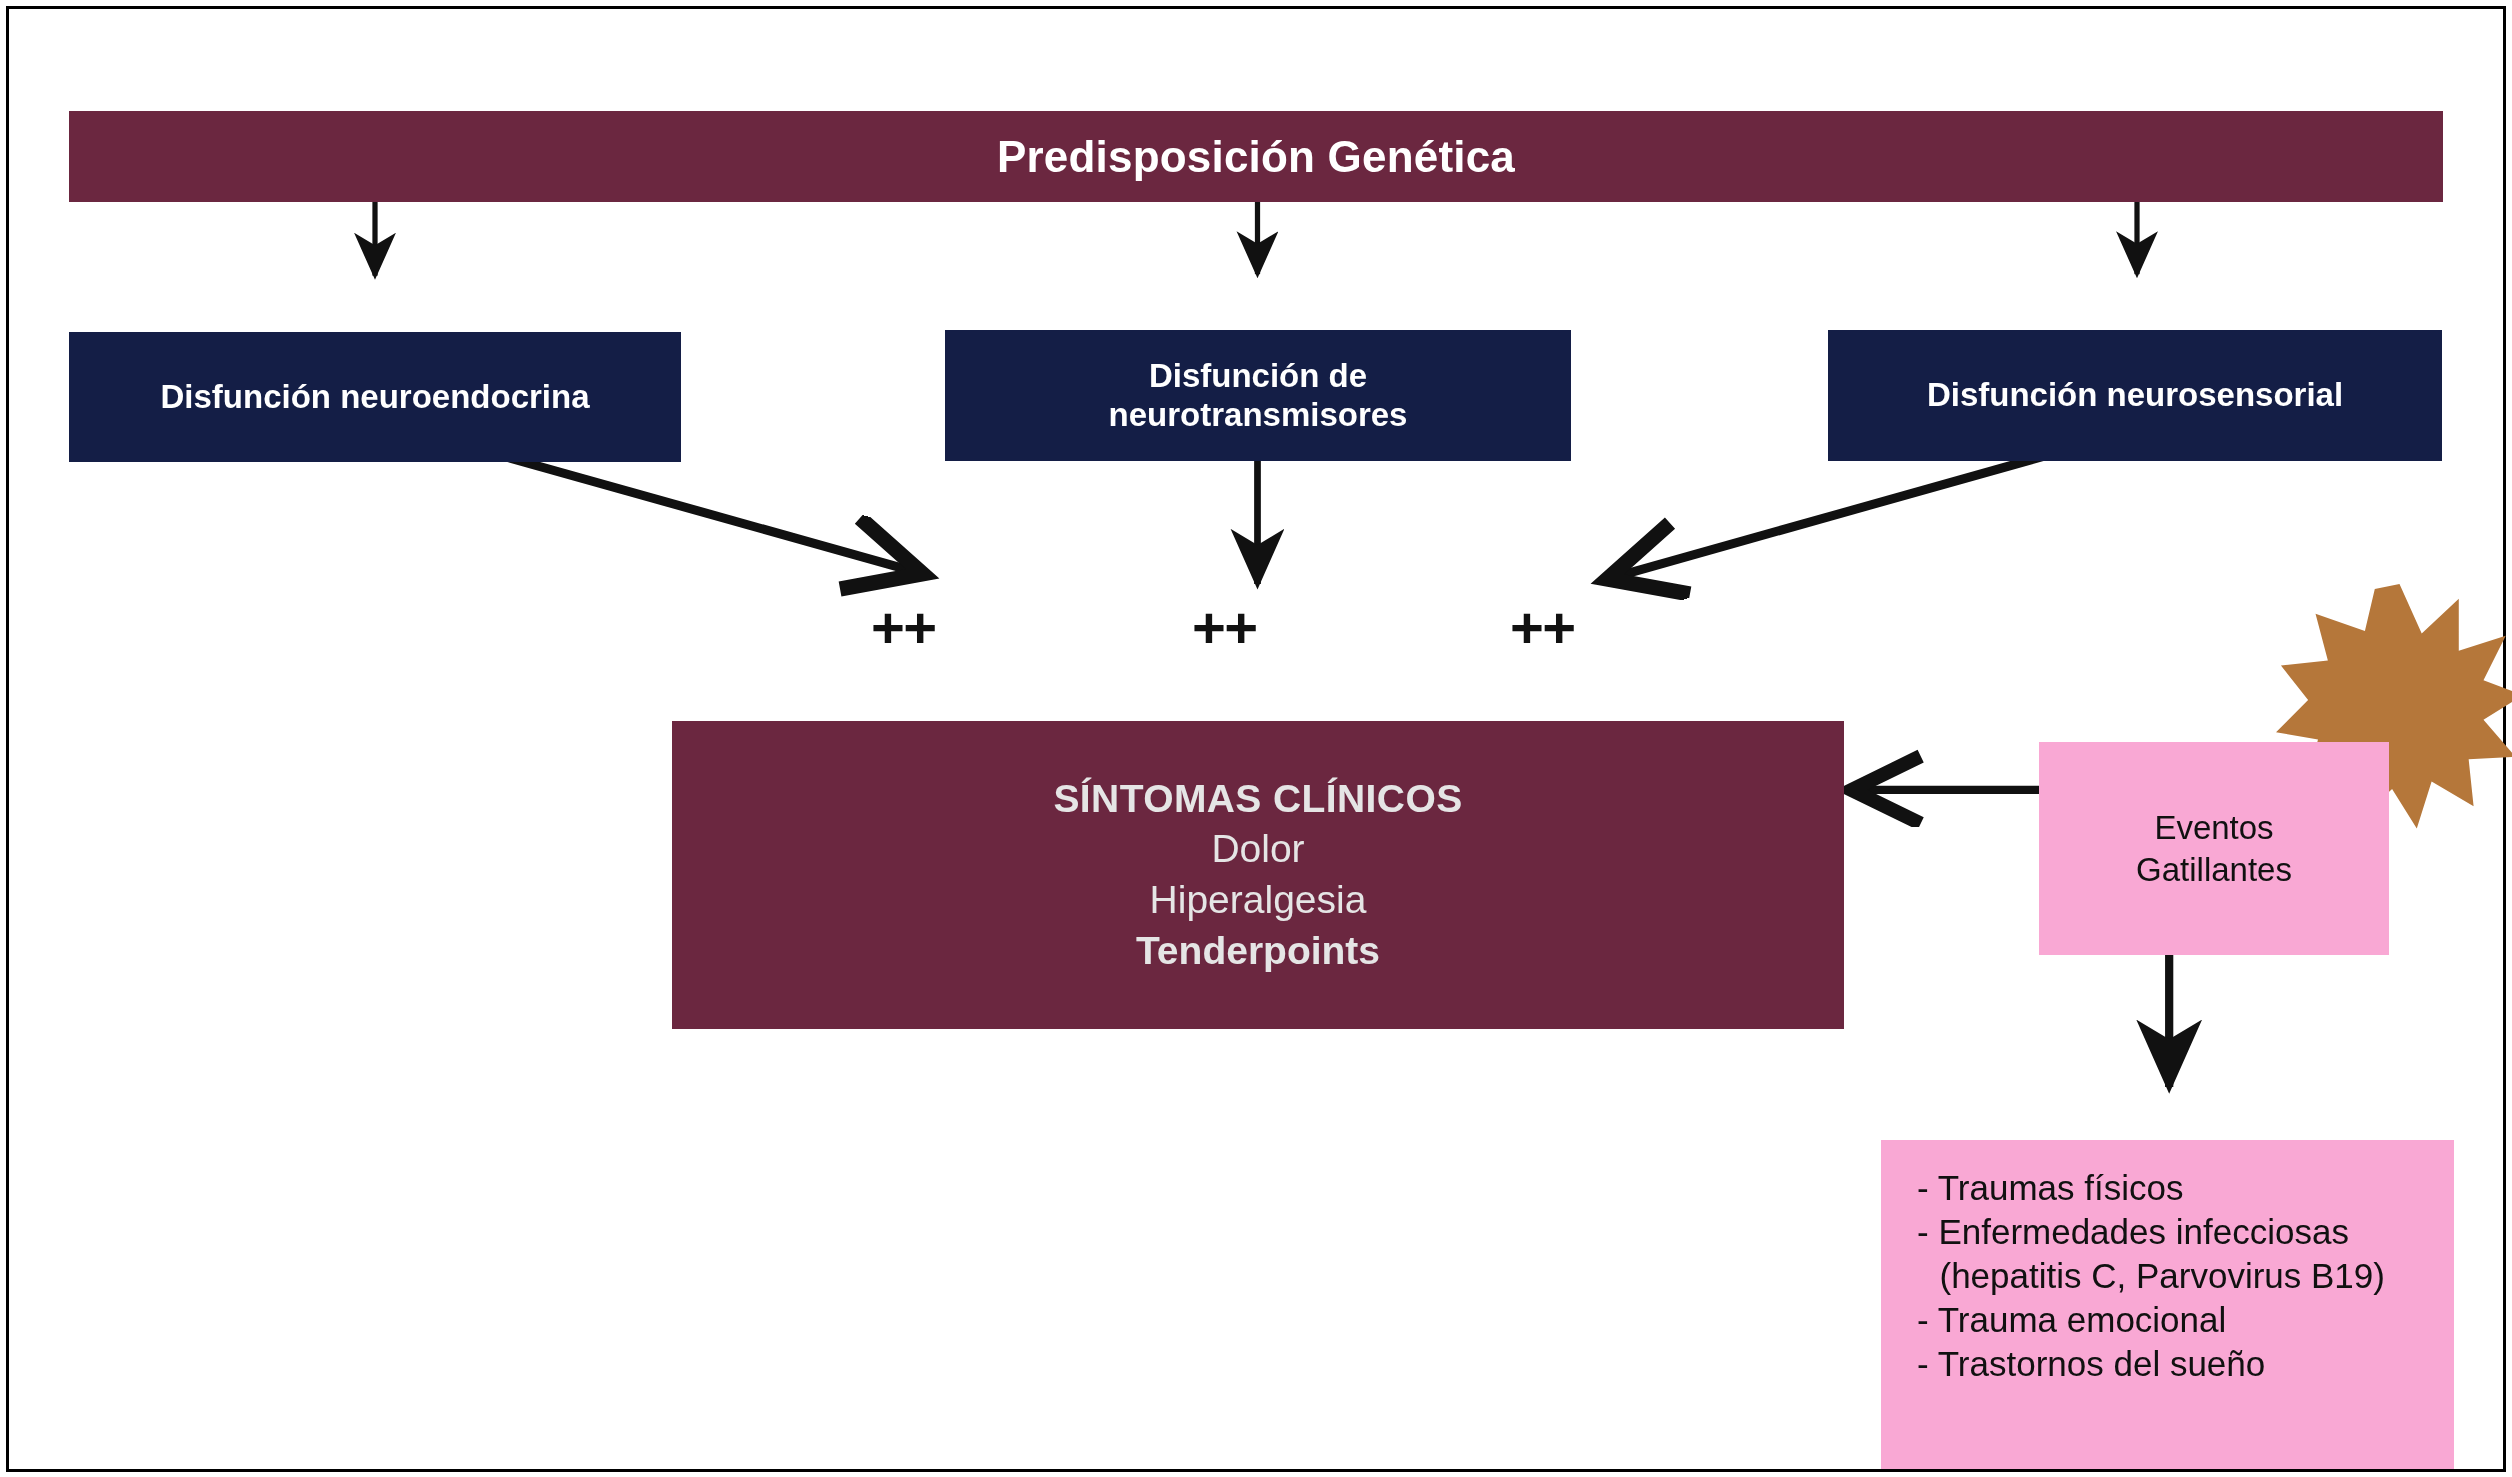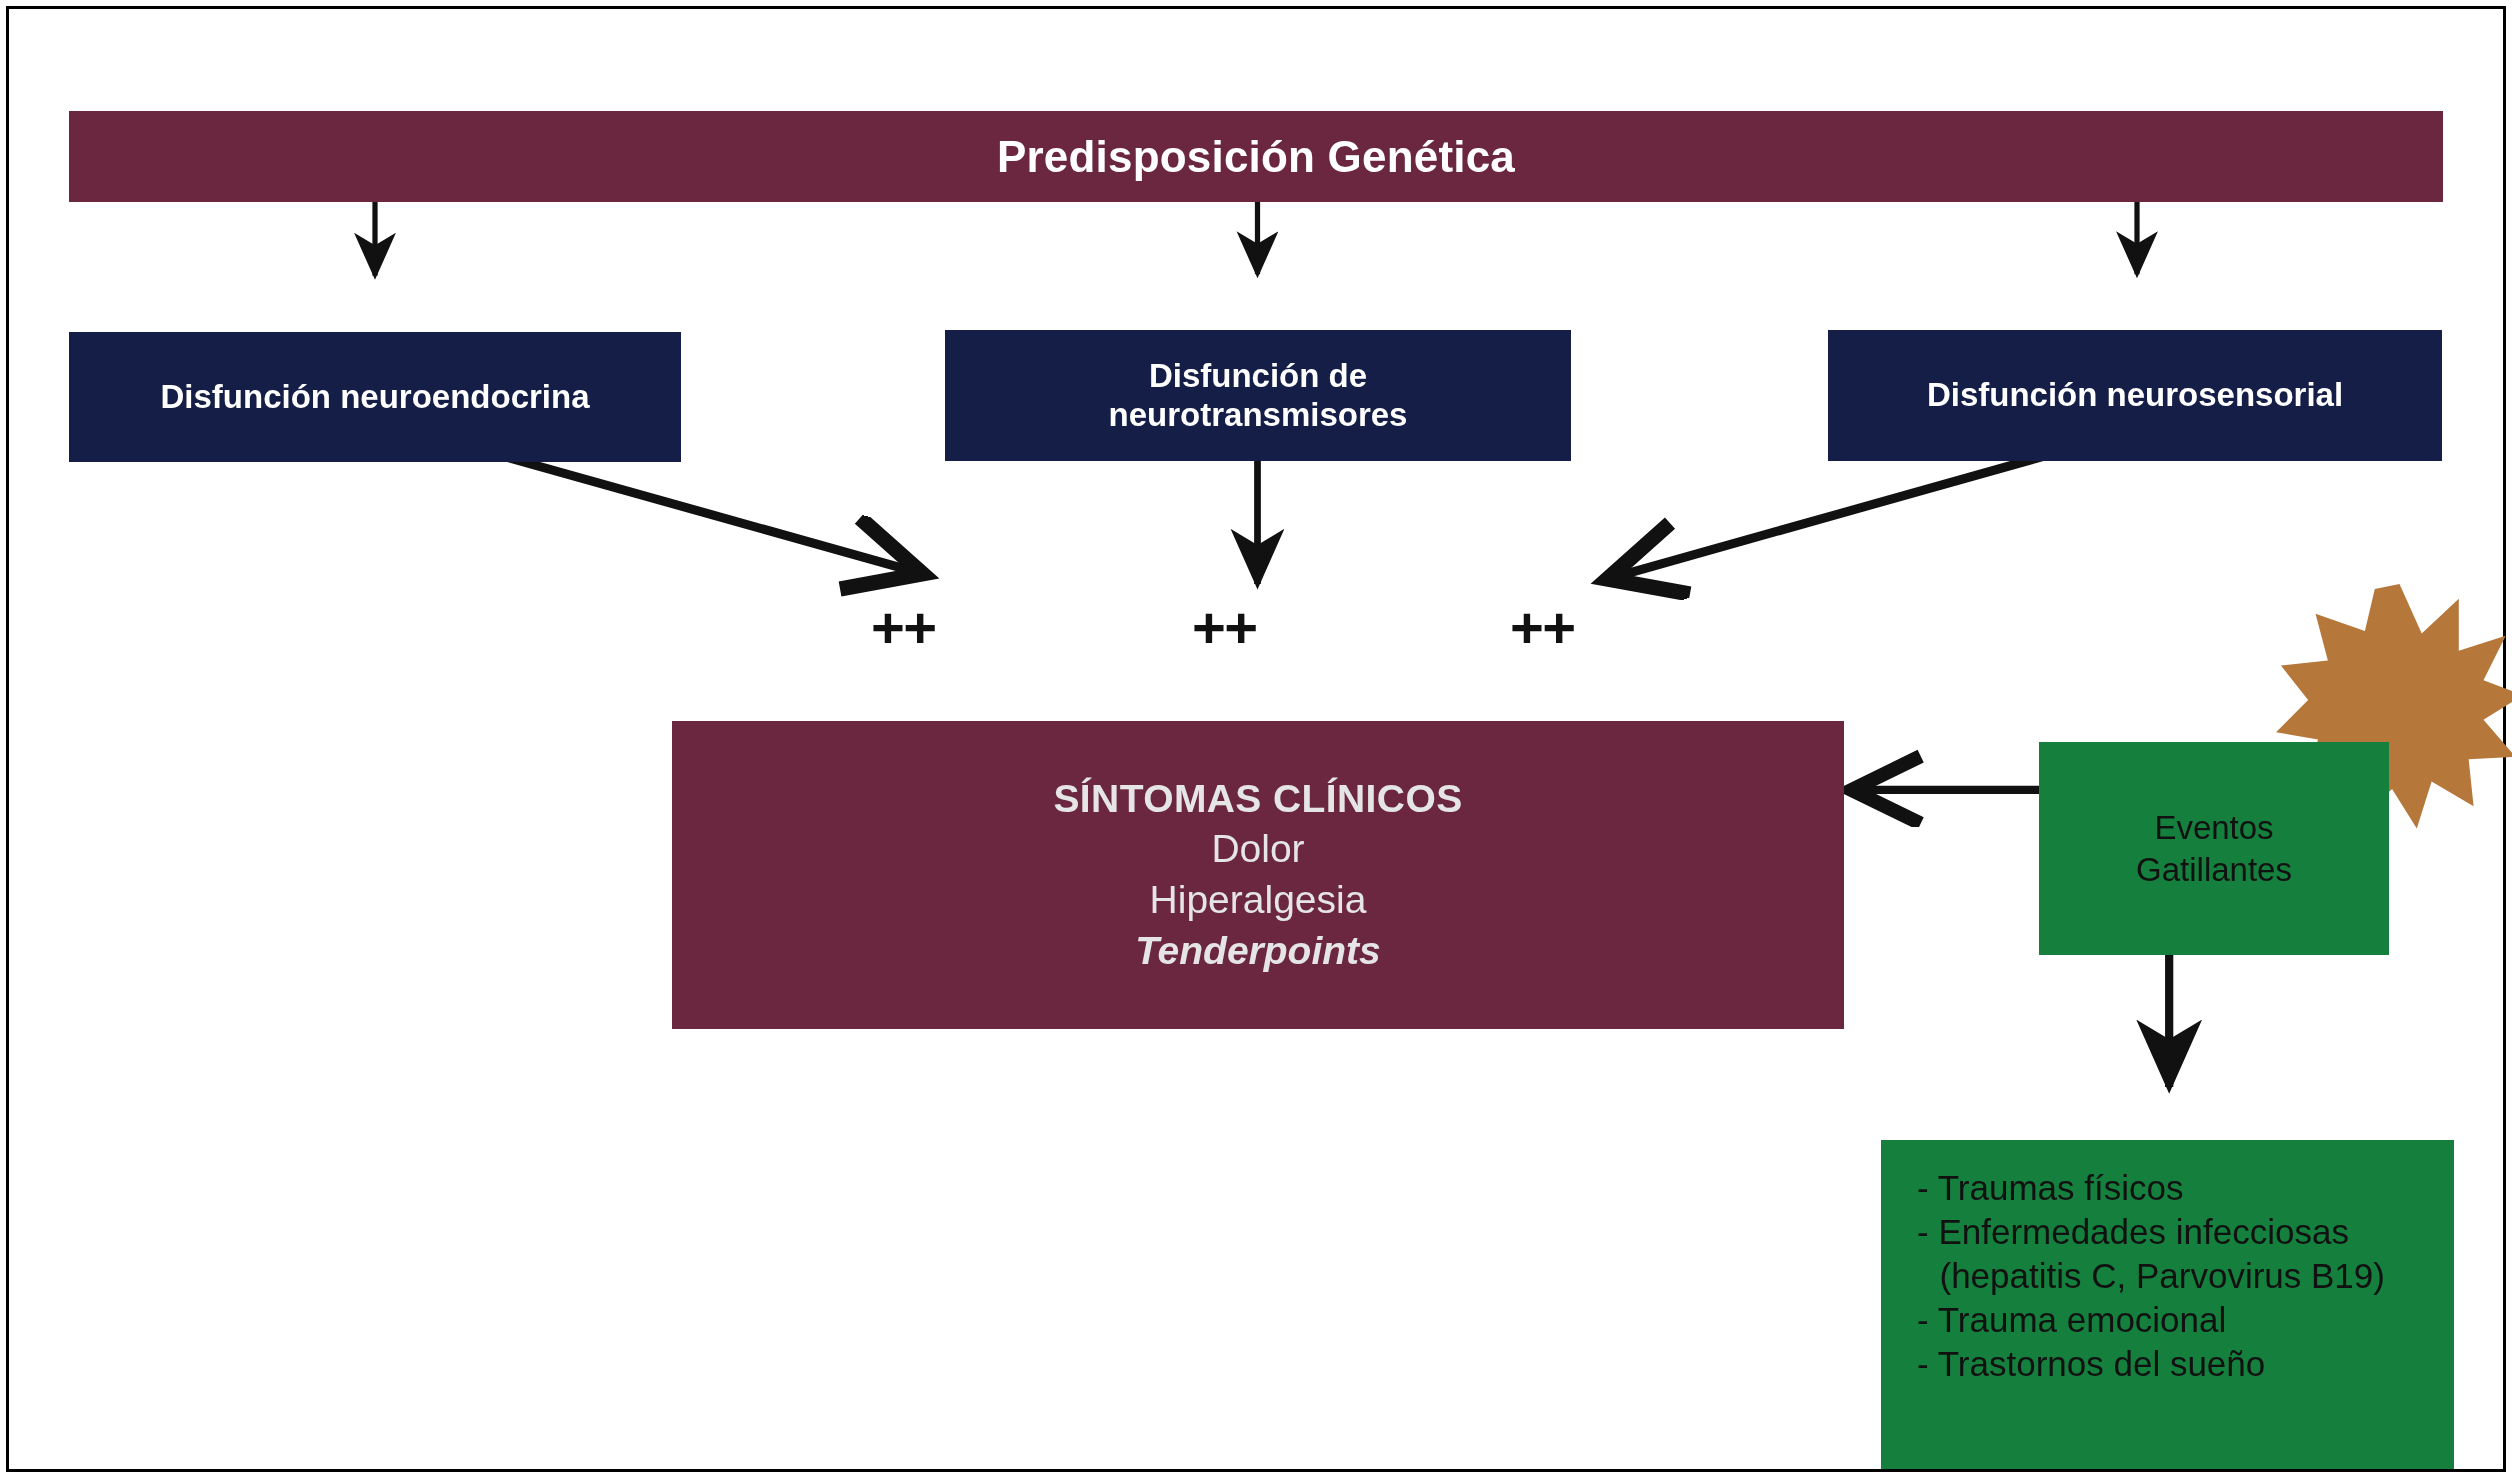--- a/index.html
+++ b/index.html
@@ -103,24 +103,24 @@
     height: 308px;
     background: #6B2740;
     flex-direction: column;
     color: #e5e5e5;
   }
   #box-sintomas .line {
     font-size: 39px;
     line-height: 1.30;
   }
   #box-sintomas .l1 { font-weight: bold; letter-spacing: 0.4px; }
-  #box-sintomas .l4 { font-style: italic; font-weight: bold; }
+  #box-sintomas .l4 { font-weight: bold; }
   
   .gray {
-    background: #15803d;
+    background: #f9a8d4;
     color: #111111;
   }
   #box-eventos {
     left: 2039px;
     top: 702px;
     width: 350px;
     height: 213px;
     flex-direction: column;
     font-size: 33px;
     line-height: 1.26;

